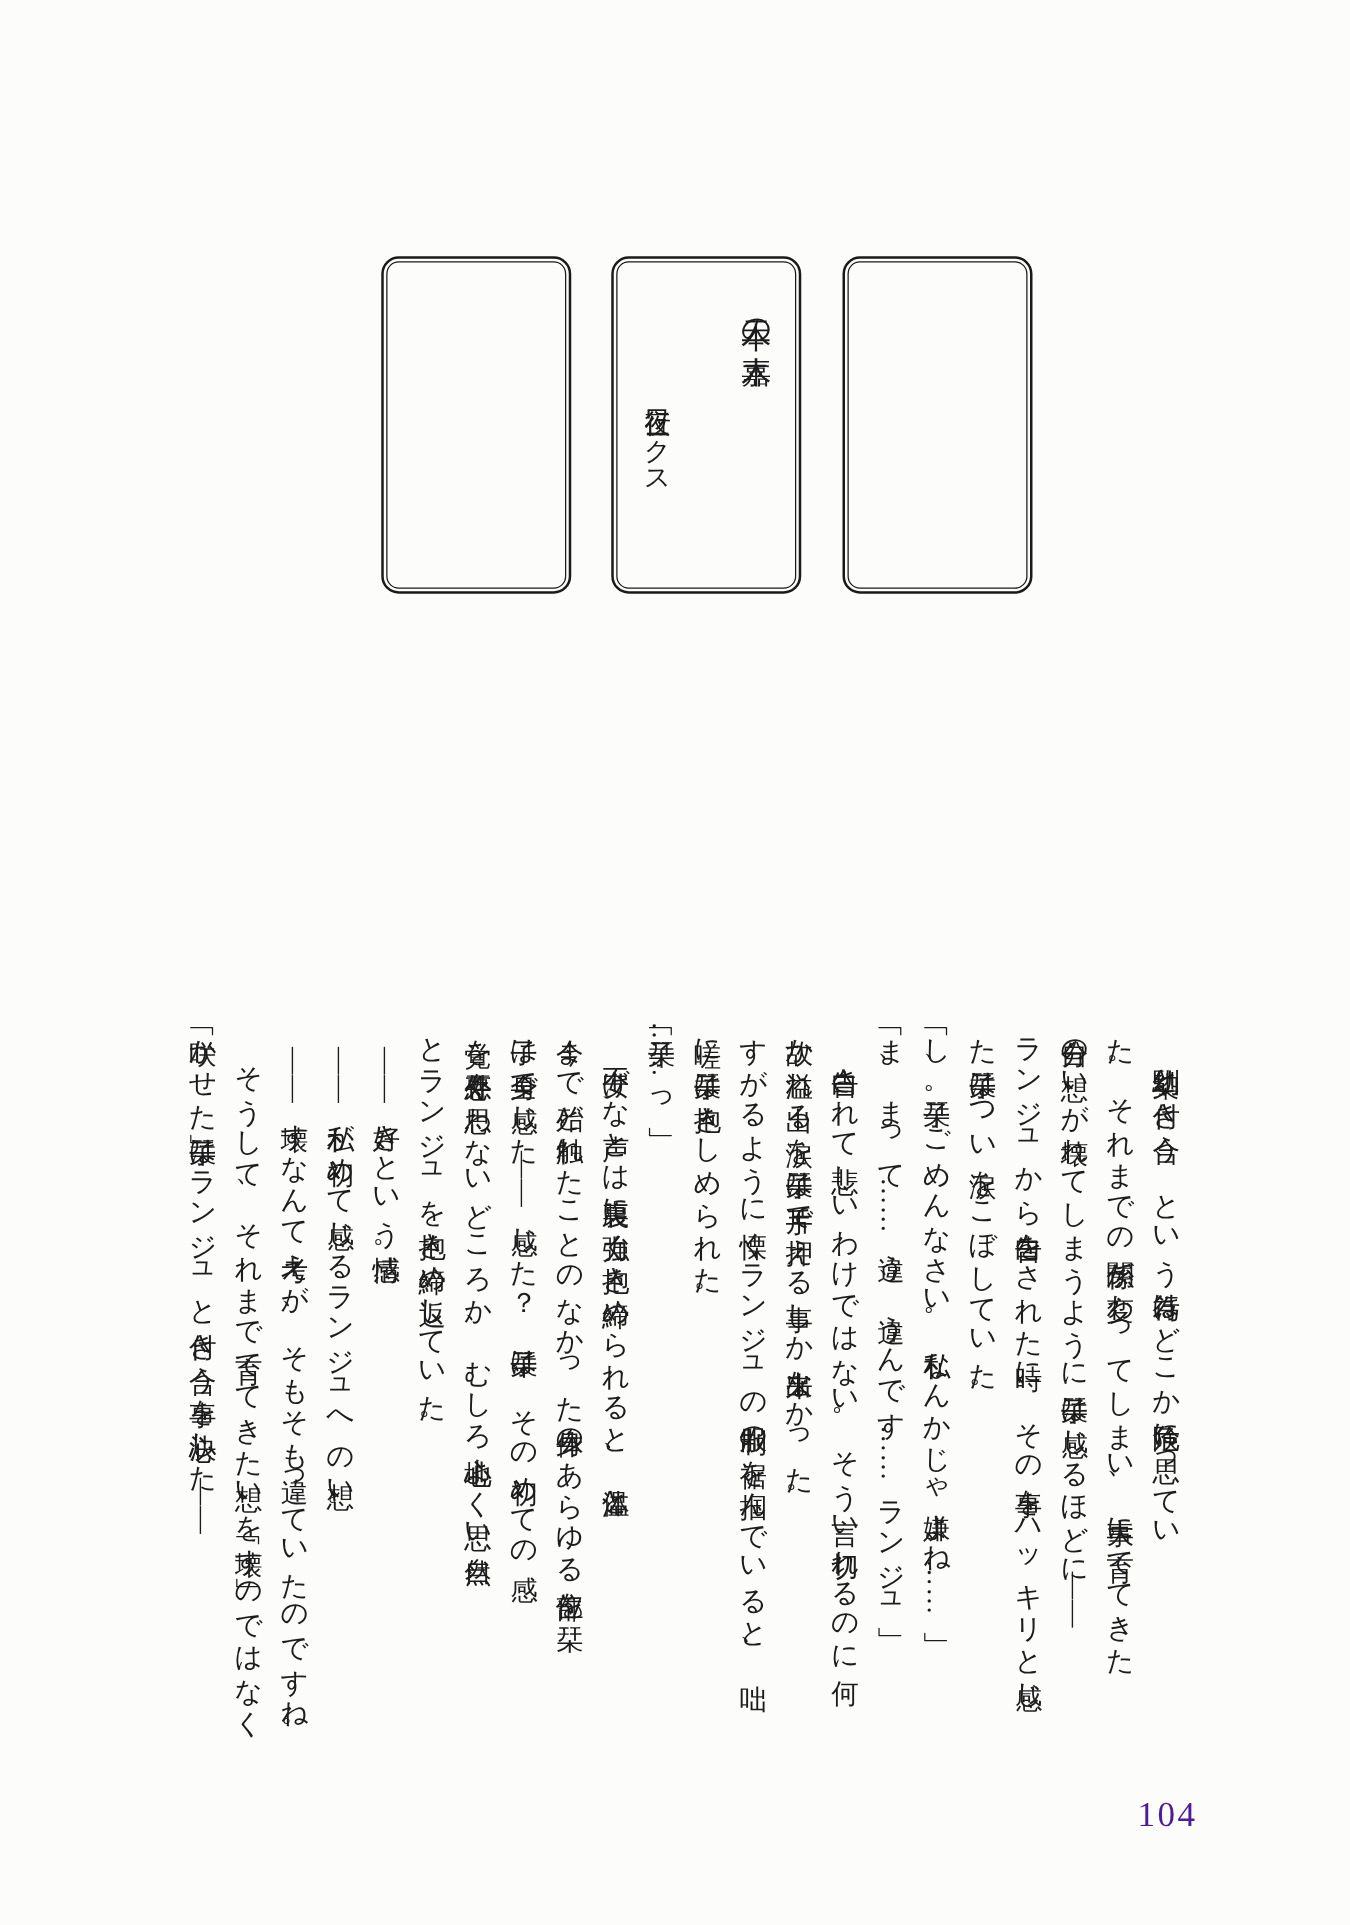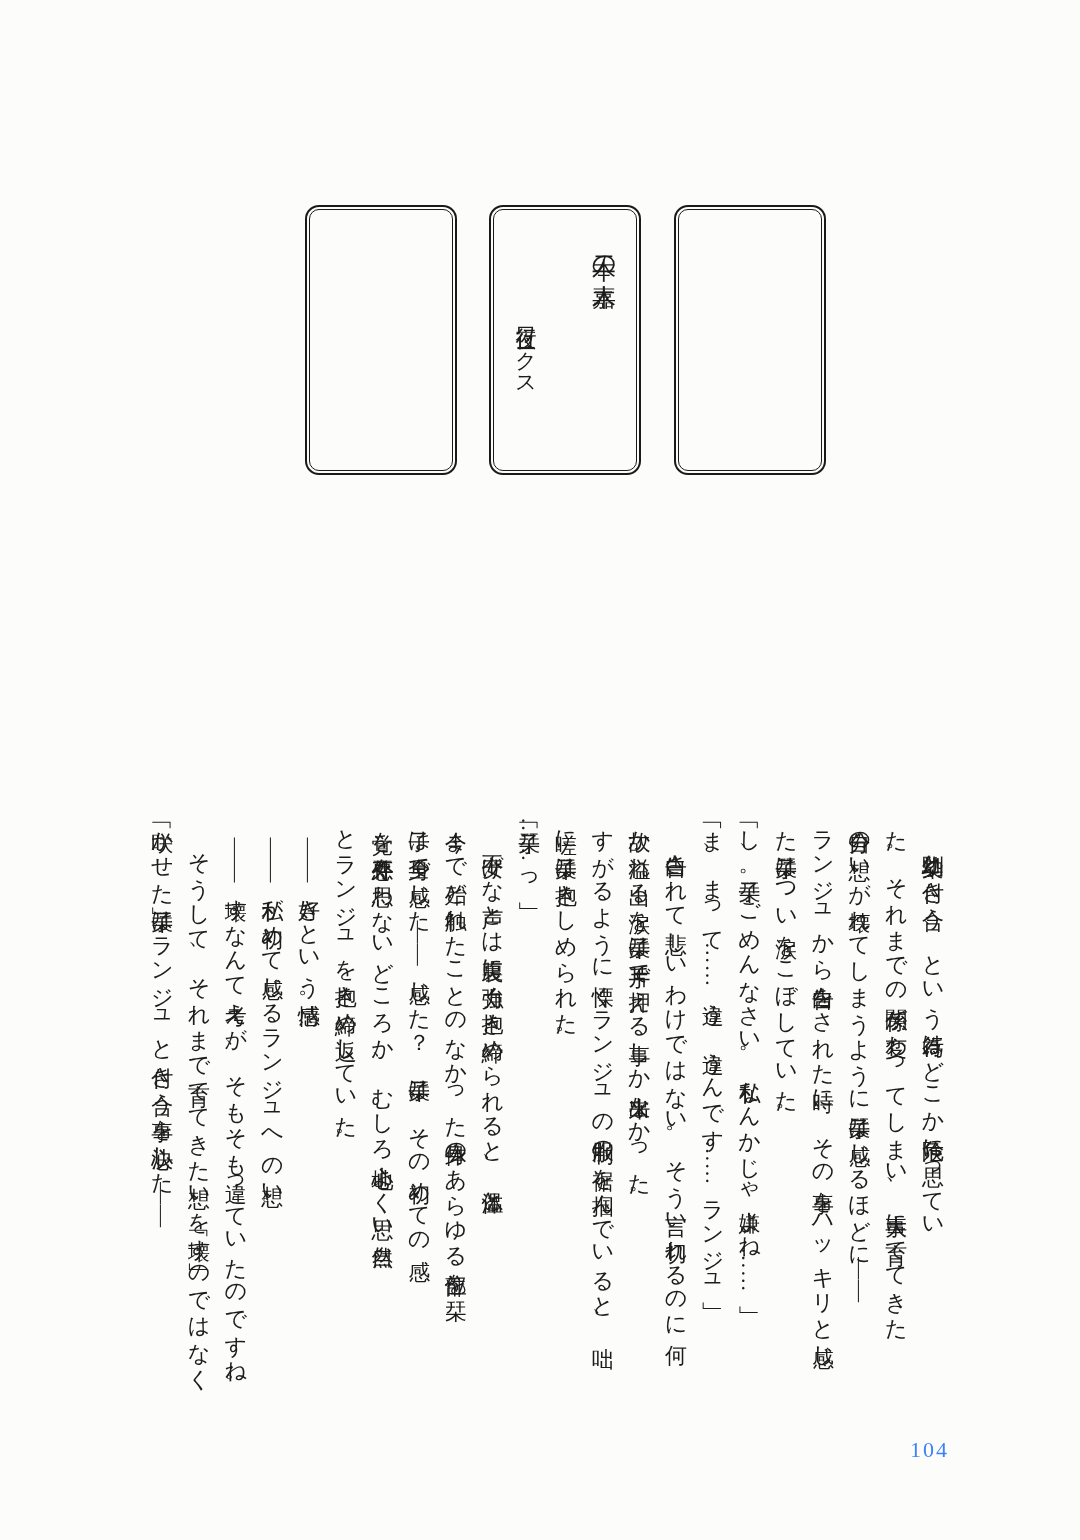--- a/index.html
+++ b/index.html
@@ -51,21 +51,21 @@
     line-height:36.7px;
     letter-spacing:0.65px;
   }
   .body-text .line{
     white-space:pre;
     overflow:visible;
   }
 
   .page-number{
     position:absolute;left:910px;top:1437px;
-    font-size:22px;letter-spacing:2px;color:#3b82f6;
+    font-size:28px;letter-spacing:2px;color:#4c1d95;
     font-family:"Liberation Serif","DejaVu Serif",serif;
   }
 </style>
 </head>
 <body>
 
 <div class="page">
 
   <div class="card card-1">
     <div class="card-inner"></div>

